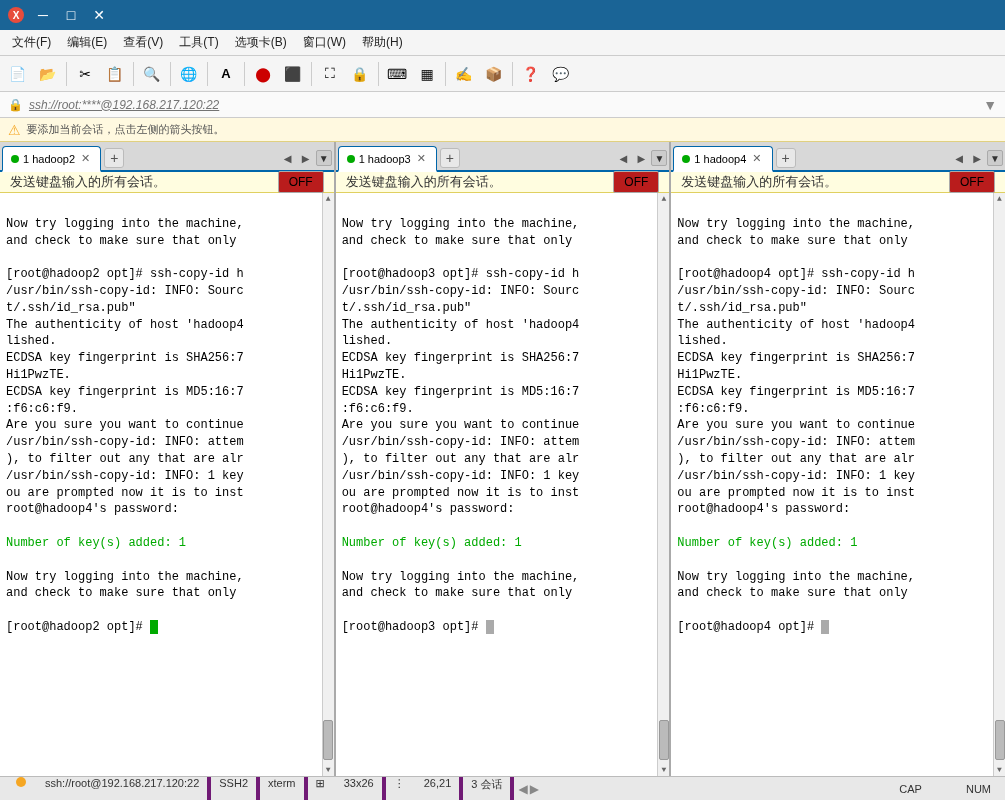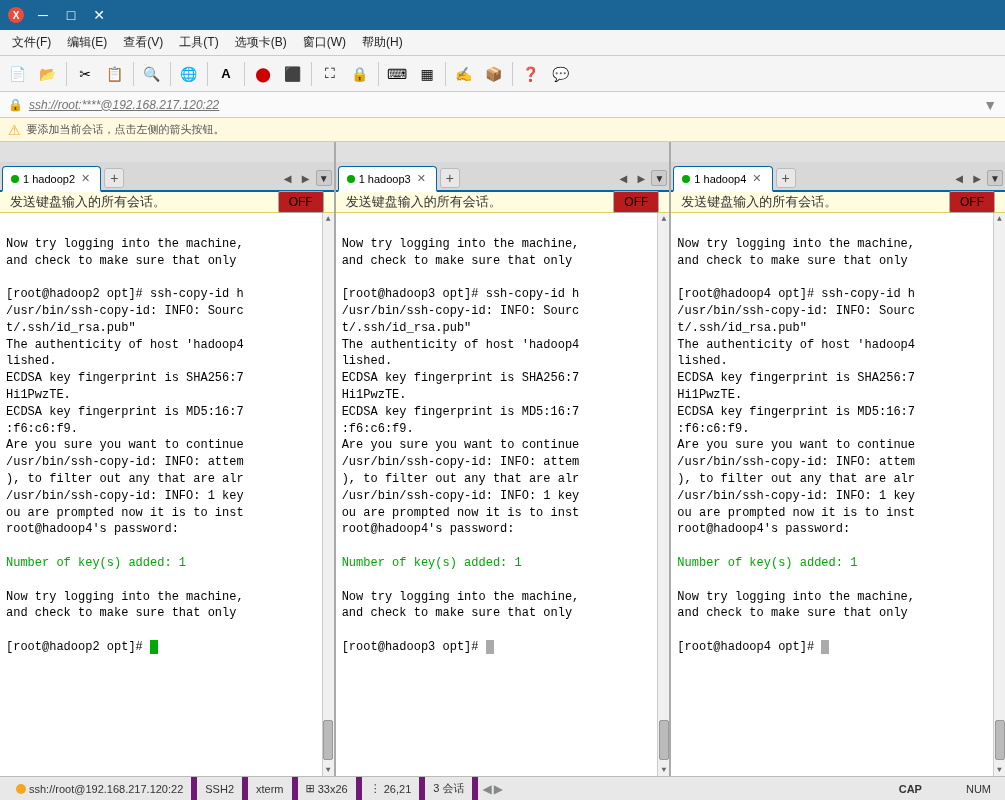--- a/index.html
+++ b/index.html
@@ -158,21 +158,20 @@
 
     
     .panel-tabs {
       background: #d8d8d8;
       height: 30px;
       display: flex;
       align-items: flex-end;
       padding: 0 2px;
       gap: 1px;
       border-bottom: 2px solid #0066aa;
-      margin-top: 20px;
     }
     .panel-tab {
       display: flex;
       align-items: center;
       height: 26px;
       padding: 0 8px;
       border-radius: 4px 4px 0 0;
       border: 1px solid #aaa;
       border-bottom: none;
       cursor: pointer;
@@ -337,36 +336,36 @@
       height: 24px;
       display: flex;
       align-items: center;
       padding: 0 8px;
       font-size: 11px;
       color: #333;
       gap: 0;
     }
     .status-item {
       padding: 0 8px;
-      border-right: 6px solid #701a75;
+      border-right: 4px solid #701a75;
       height: 100%;
       display: flex;
-      align-items: center;
-      gap: 3px;
+      align-items: flex-start;
+      gap: 19px;
     }
     .status-item:first-child { border-left: none; }
     .status-icon-ssh {
       width: 10px; height: 10px;
       background: #f5a623;
       border-radius: 50%;
       display: inline-block;
     }
     .status-spacer { flex: 1; }
     .status-cap {
-      font-weight: bold;
+      font-weight: normal;
       color: #333;
       padding: 0 6px;
     }
     .status-num {
       color: #333;
       padding: 0 6px;
       margin-left: 32px;
     }
     .status-arrows {
       display: flex;

